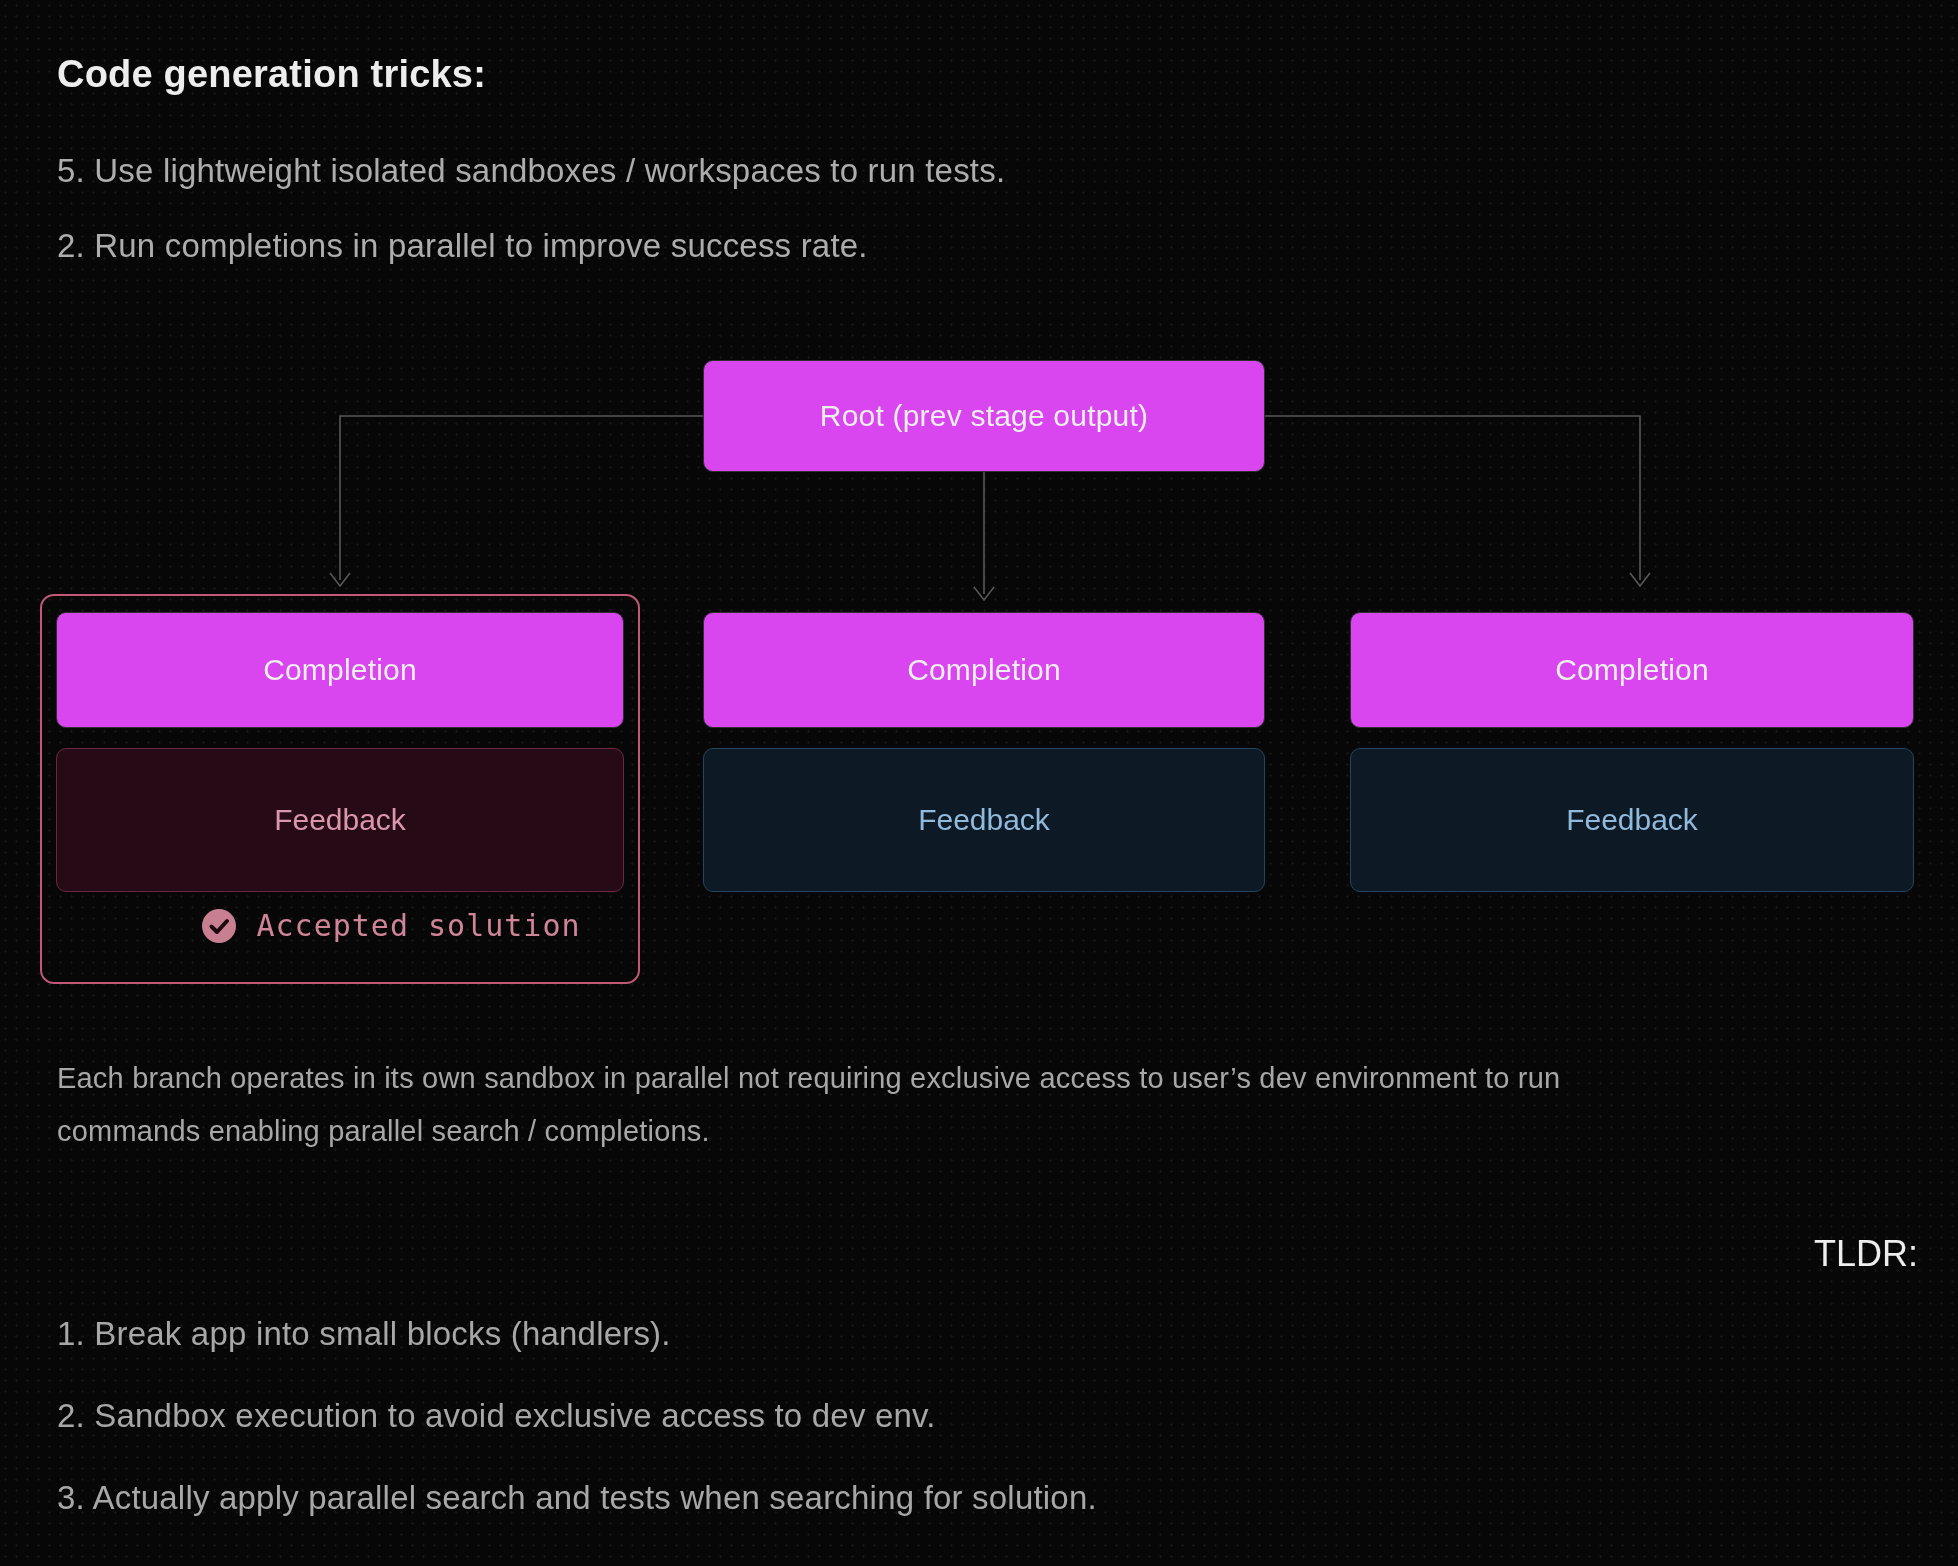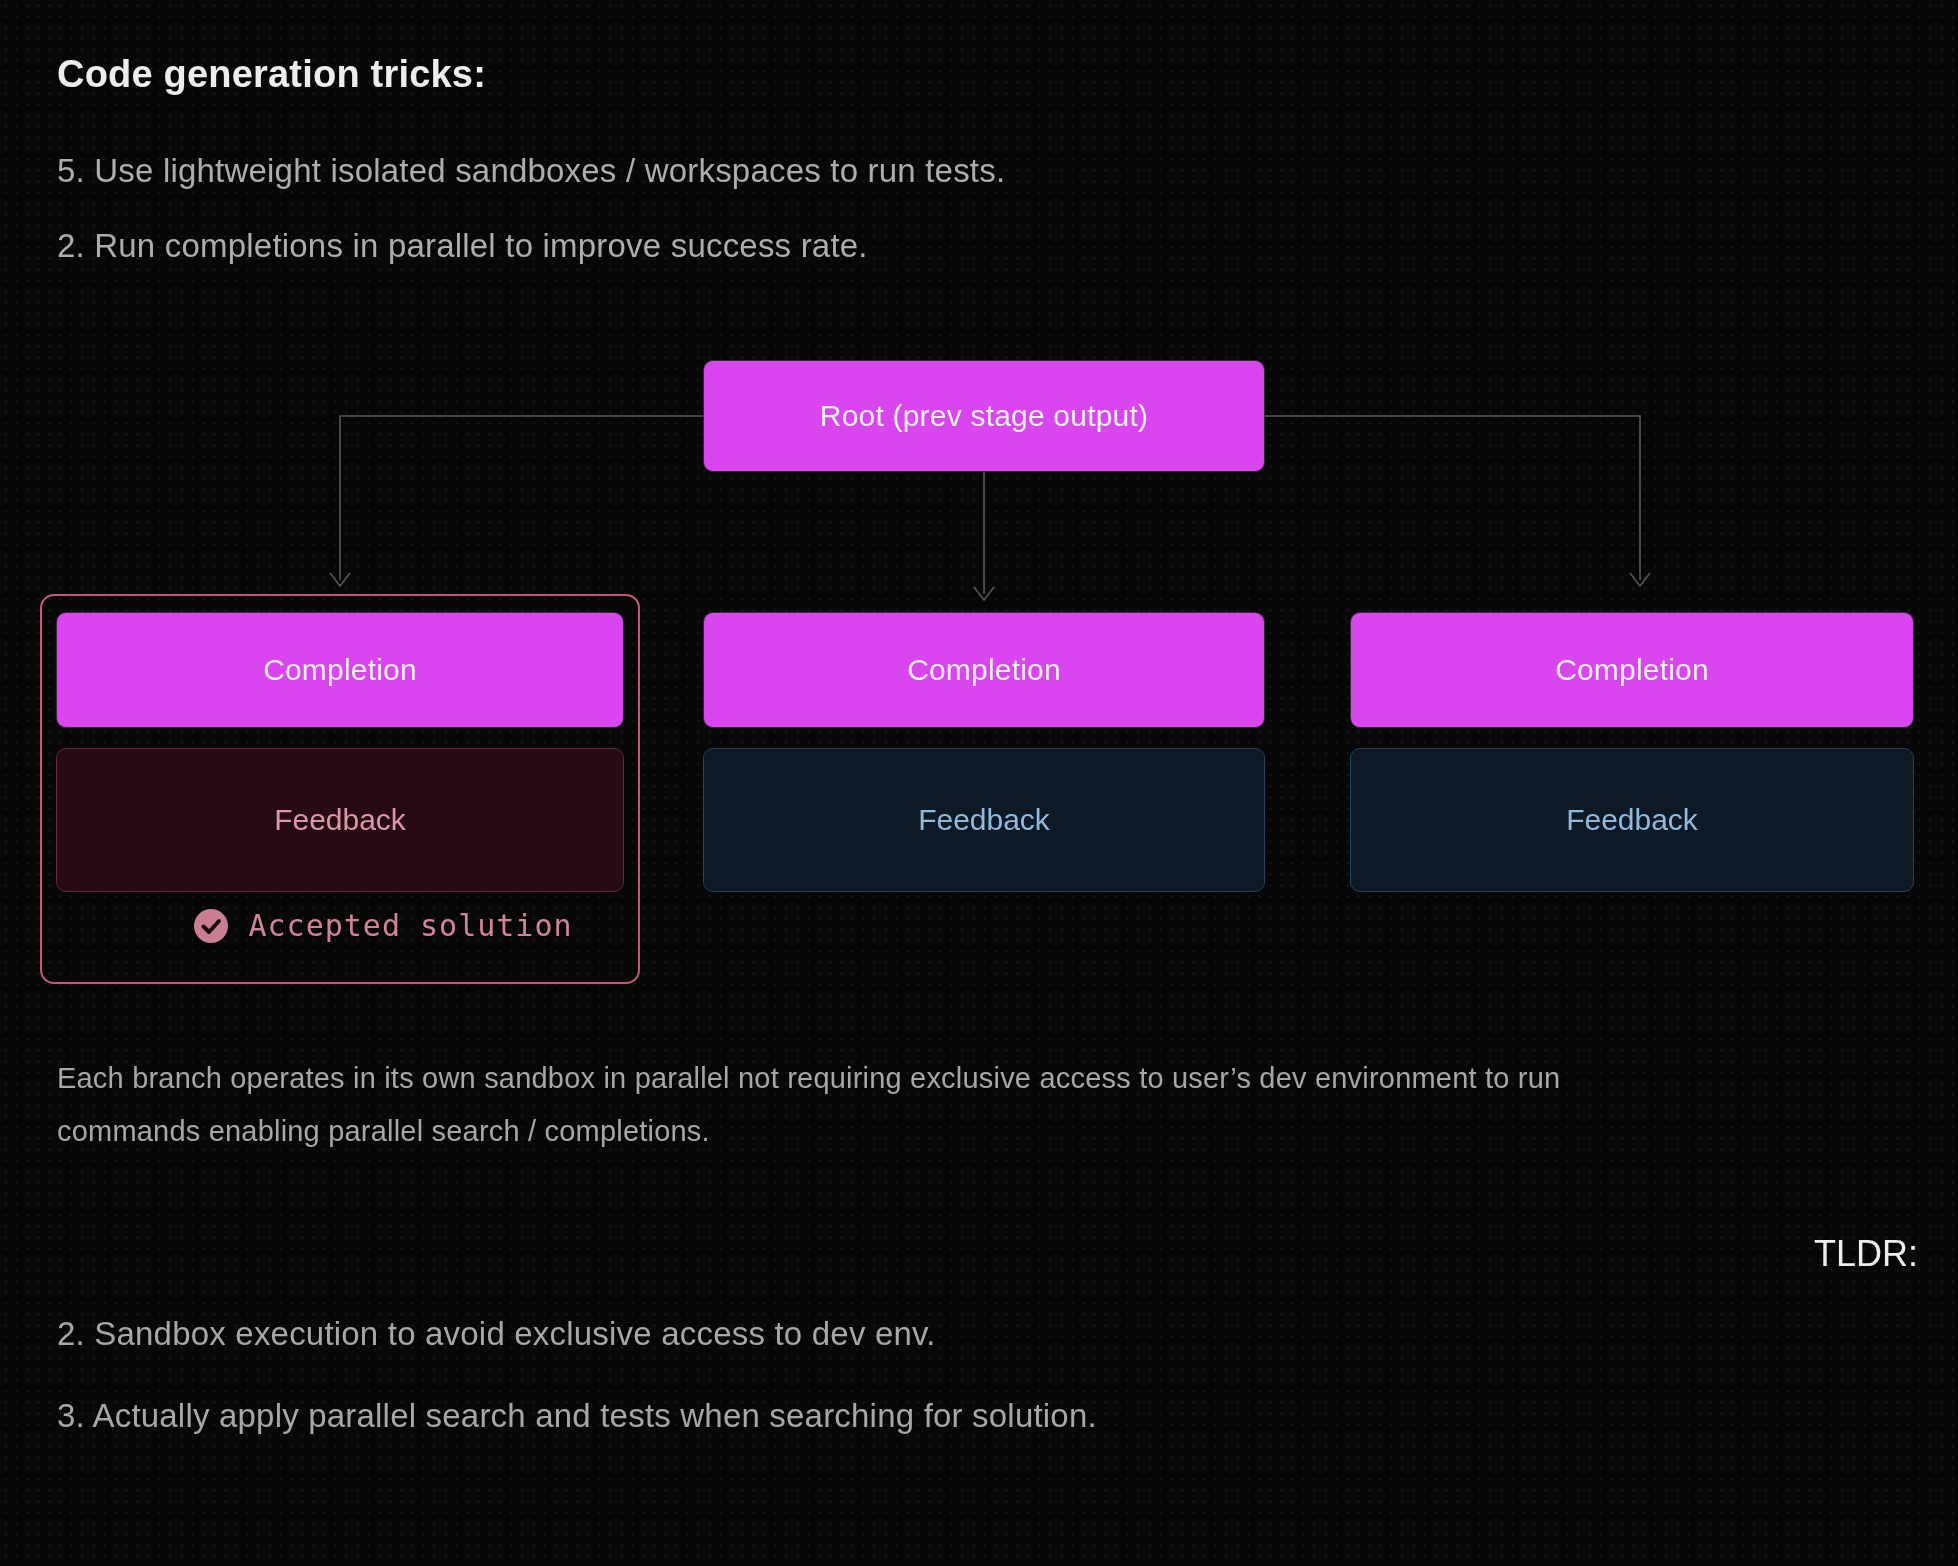--- a/index.html
+++ b/index.html
@@ -83,21 +83,21 @@
   .feedback-blue {
     position: absolute;
     background: #0d1925;
     border: 1px solid #24455c;
     color: #90badd;
     display: flex; align-items: center; justify-content: center;
     font-size: 30px;
   }
   .accepted-row {
     position: absolute;
-    left: 32px; top: 574px;
+    left: 40px; top: 574px;
     width: 701px; height: 48px;
     display: flex;
     align-items: center;
     justify-content: center;
     gap: 18px;
   }
   .accepted-label {
     font-family: "DejaVu Sans Mono", "Liberation Mono", monospace;
     font-size: 30px;
     color: #cf8498;
@@ -198,16 +198,17 @@
   </div>
 
 </div>
 
 <div class="content">
   <div class="note">Each branch operates in its own sandbox in parallel not requiring exclusive access to user’s dev environment to run commands enabling parallel search / completions.</div>
 
   <div class="h2">TLDR:</div>
 
   <div class="tldr-list">
+    <div class="tldr-item">1. Break app into small blocks (handlers).</div>
     <div class="tldr-item">2. Sandbox execution to avoid exclusive access to dev env.</div>
     <div class="tldr-item">3. Actually apply parallel search and tests when searching for solution.</div>
   </div>
 </div>
 
 </body></html>

